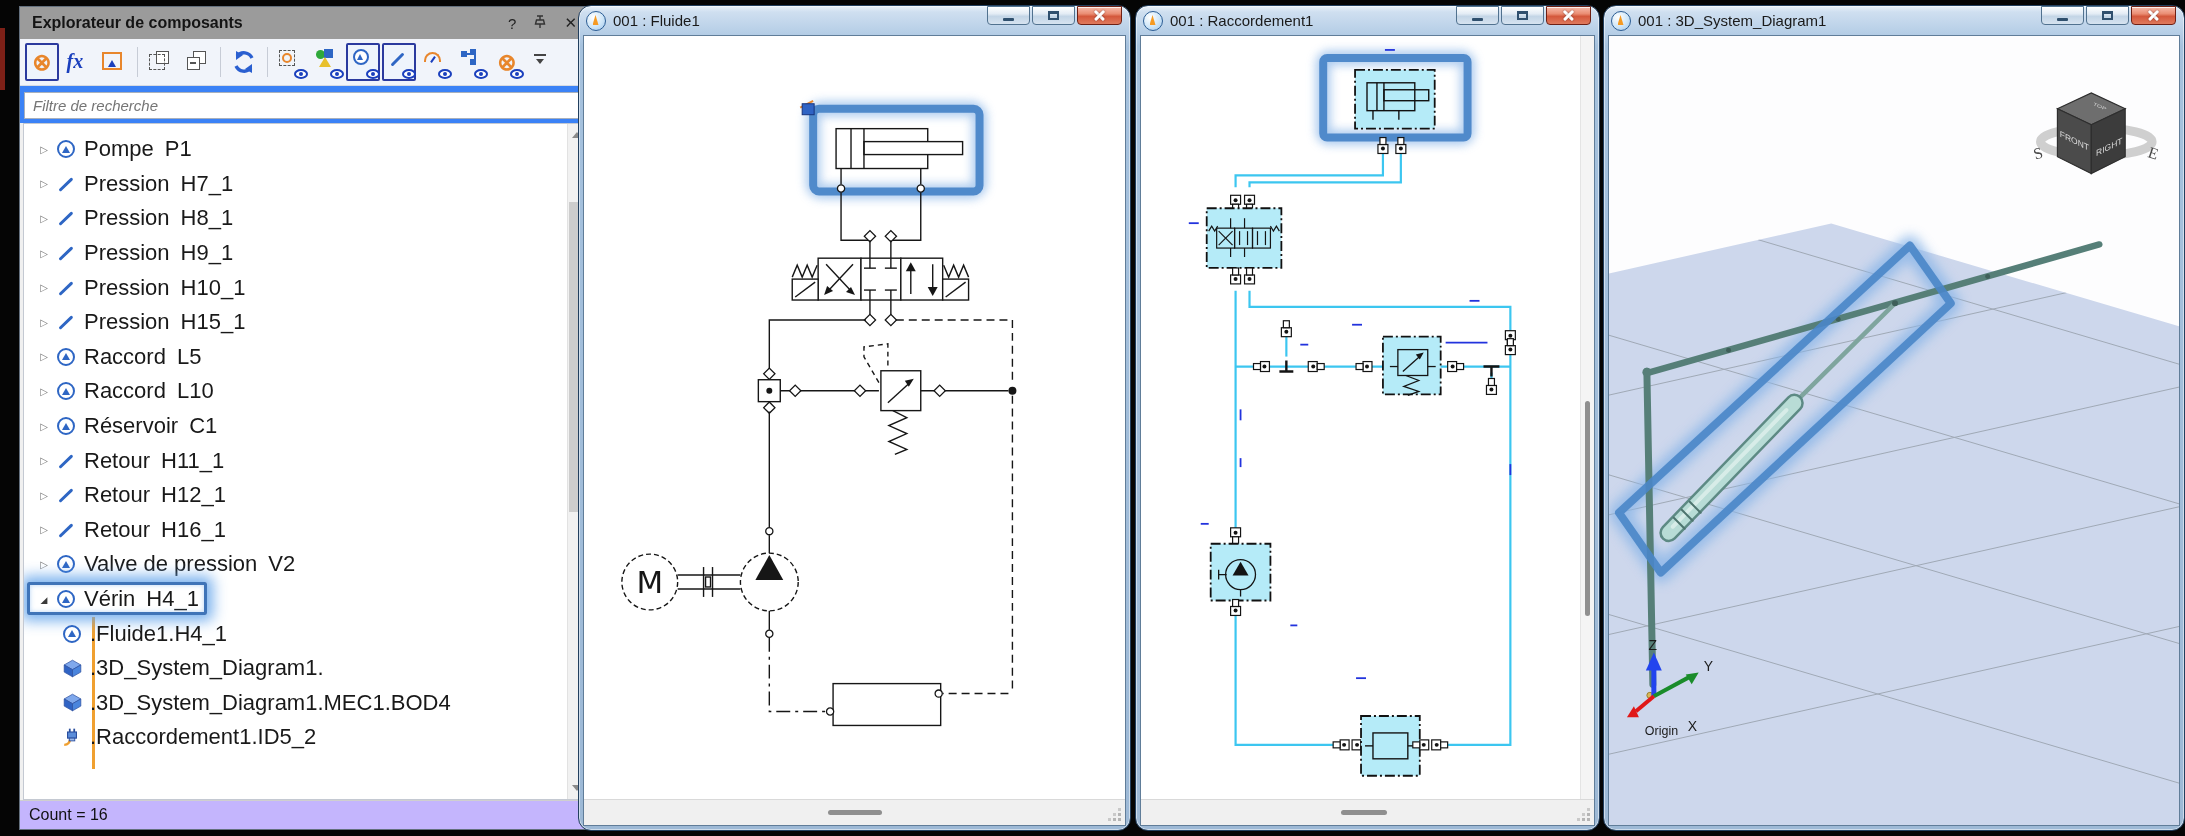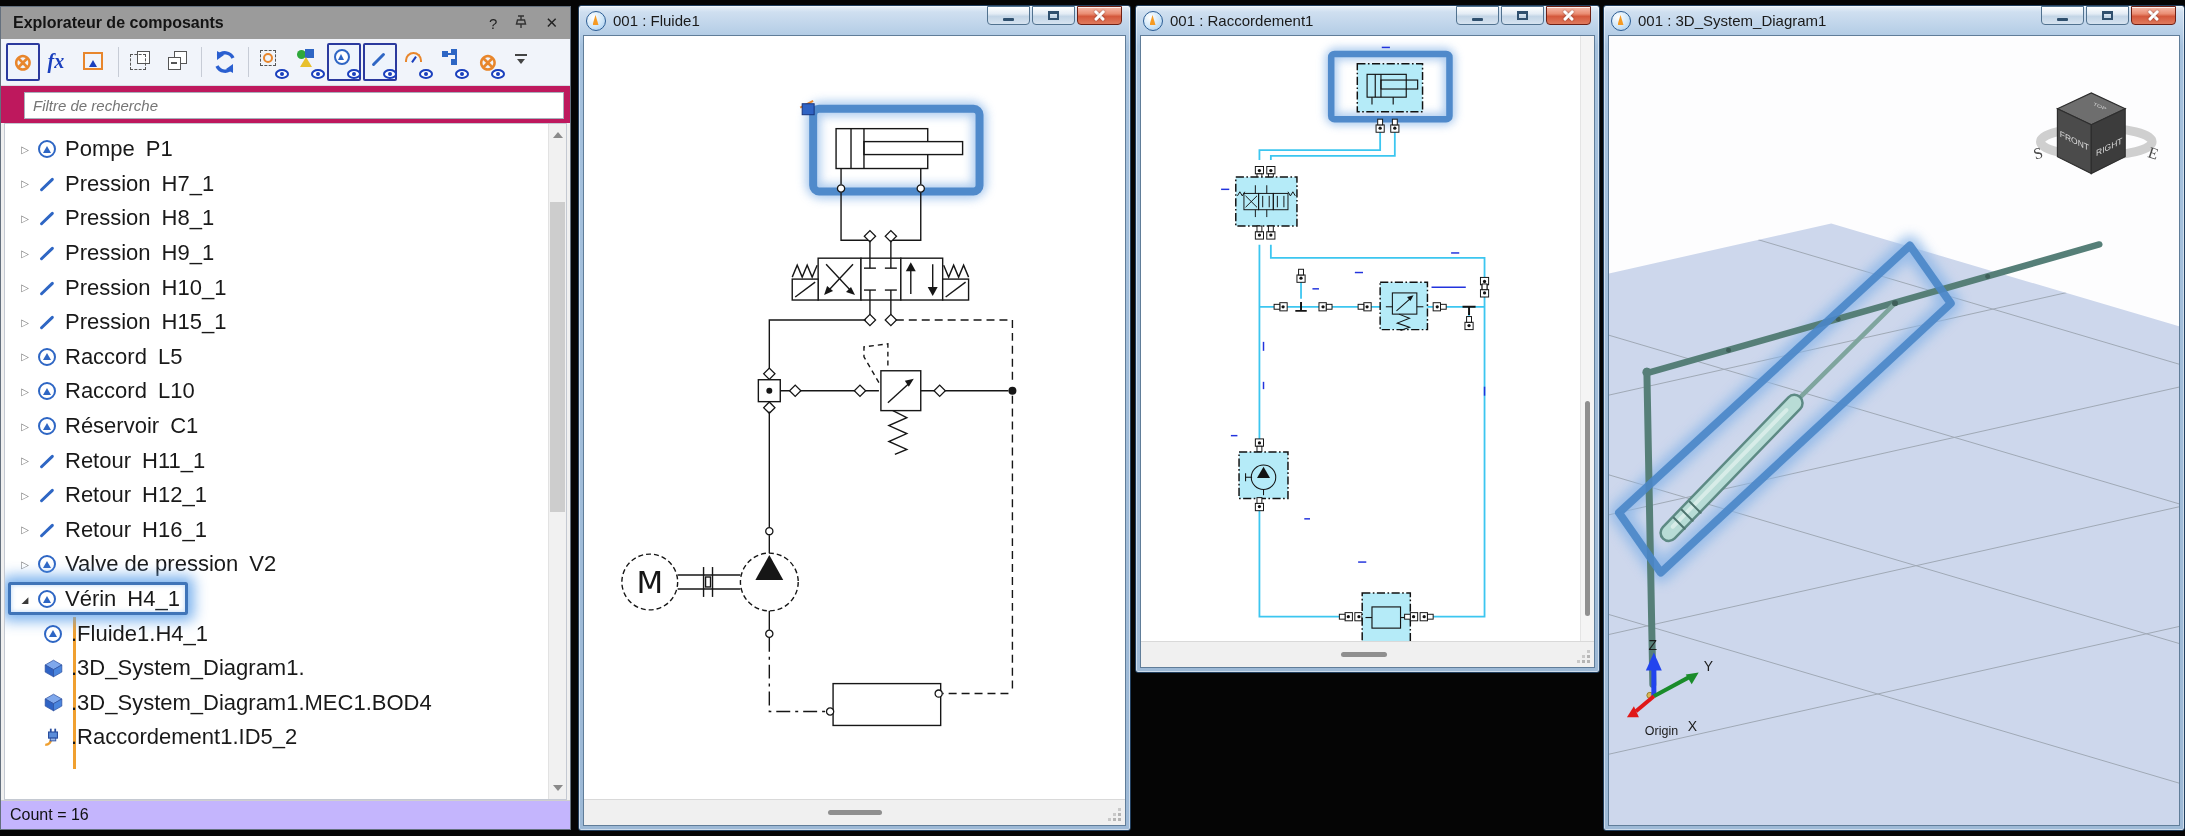--- a/index.html
+++ b/index.html
@@ -1,19 +1,19 @@
 <!DOCTYPE html>
 <html><head>
 <meta charset="utf-8">
 <style>
   html,body{margin:0;padding:0;background:#050505;width:2185px;height:836px;overflow:hidden;
     font-family:"Liberation Sans",sans-serif;position:relative}
   
   .redstrip{position:absolute;left:0;top:28px;width:5px;height:62px;background:#7d2017}
-  .panel{position:absolute;left:0;top:6px;width:571px;height:824px;background:#f0f0f0;
+  .panel{position:absolute;left:19px;top:6px;width:571px;height:824px;background:#f0f0f0;
     border:1px solid #64707e;display:flex;flex-direction:column;box-sizing:border-box}
   .panel-title{height:32px;background:#9b9b9b;display:flex;align-items:center;padding:0 12px;
     font-size:16px;font-weight:bold;color:#141414;flex:none}
   .pt-btns{margin-left:auto;display:flex;gap:18px;align-items:center;color:#222;font-size:15px;font-weight:normal}
   .pt-btns span{cursor:default}
   .toolbar{height:46px;background:#f1f4fa;display:flex;align-items:center;padding:0 5px;gap:2px;
     border-bottom:1px solid #d7dbe2;flex:none}
   .tb-btn{width:34px;height:38px;display:flex;align-items:center;justify-content:center;position:relative;
     border:2px solid transparent;border-radius:2px;box-sizing:border-box}
   .tb-btn.sel{border-color:#2b3a9e;background:#eef4fc}
@@ -45,21 +45,21 @@
   .shape-b{position:absolute;left:10px;top:0;width:9px;height:9px;background:#2e66c4}
   .shape-y{position:absolute;left:5px;top:8px;width:0;height:0;border-left:6px solid transparent;
     border-right:6px solid transparent;border-bottom:10px solid #e8c02c}
   .nodes::before{content:"";position:absolute;left:3px;top:2px;width:6px;height:6px;background:#2e66c4;
     box-shadow:9px -2px #2e66c4,9px 8px #2e66c4}
   .nodes::after{content:"";position:absolute;left:8px;top:4px;width:8px;height:8px;
     border-top:2px solid #2e66c4;border-right:2px solid #2e66c4}
   .chev{position:absolute;left:6px;top:9px;width:12px;border-top:2px solid #444}
   .chev::after{content:"";position:absolute;left:2px;top:3px;border-left:4px solid transparent;
     border-right:4px solid transparent;border-top:5px solid #444}
-  .filter-wrap{padding:6px 6px 4px 23px;background:#be185d;flex:none}
+  .filter-wrap{padding:6px 6px 4px 4px;background:#3b82f6;flex:none}
   .filter-input{width:100%;height:27px;box-sizing:border-box;border:1px solid #a8b0bc;font-style:italic;
     color:#8a8a8a;font-size:15px;padding:0 8px;background:#fff;font-family:inherit;outline:none}
   .tree{flex:1;background:#fff;border:1px solid #c4c9d2;margin:0 3px;position:relative;overflow:hidden;padding-top:8px}
   .trow{height:34.6px;display:flex;align-items:center;position:relative;font-size:22px;color:#191919}
   .exp{width:16px;margin-left:12px;flex:none;text-align:center;font-size:10px;color:#7a7a7a}
   .exp-c::before{content:"▷"}
   .exp-e::before{content:"◢";color:#3a3a3a;font-size:9px}
   .ticon{width:22px;height:20px;flex:none;margin:0 7px 0 3px;position:relative;display:flex;
     align-items:center;justify-content:center}
   .trow.child{padding-left:34px}
@@ -78,21 +78,21 @@
   .connector{position:absolute;left:68px;width:2.5px;background:#f0a030;z-index:0}
   .ticon svg{position:relative;z-index:1}
   .tscroll{position:absolute;right:0;top:0;bottom:0;width:17px;background:#f1f1f1;border-left:1px solid #e2e2e2}
   .tarrow{position:absolute;left:4px;width:0;height:0;border-left:5px solid transparent;border-right:5px solid transparent}
   .tarrow.up{top:8px;border-bottom:6px solid #8a8a8a}
   .tarrow.down{bottom:8px;border-top:6px solid #8a8a8a}
   .tthumb{position:absolute;left:1px;width:15px;top:78px;height:310px;background:#cdcdcd}
   .statusbar{height:28px;border-top:1px solid #cfcfcf;background:#c4b5fd;display:flex;align-items:center;
     padding:0 9px;font-size:16px;color:#111;flex:none}
   
-  .window{position:absolute;border:1px solid #223f5e;border-radius:3px;box-sizing:border-box;
+  .window{position:absolute;border:1px solid #223f5e;border-radius:13px;box-sizing:border-box;
     background:linear-gradient(180deg,#eaf2fa 0,#cfdff0 6px,#b7cfe7 26px,#a6c2de 40px,#9db9d6 100%);
     box-shadow:inset 0 0 0 1px rgba(255,255,255,.5)}
   .titlebar{height:29px;display:flex;align-items:center;padding:0 7px;gap:7px}
   .app-ico{width:20px;height:20px;border-radius:50%;border:1.5px solid #2c5d94;box-sizing:border-box;
     background:radial-gradient(circle at 35% 30%, #ffffff 0%, #cfe6f8 55%, #9cc4ea 100%);position:relative;flex:none}
   .app-ico::after{content:"";position:absolute;left:5.5px;top:3.5px;width:6px;height:10px;background:#f59a23;
     clip-path:polygon(50% 0,100% 100%,0 100%)}
   .title-text{font-size:15px;color:#1a1a1a;white-space:nowrap}
   .capbtns{position:absolute;top:0;right:8px;display:flex;gap:2px}
   .cb{width:43px;height:19px;border:1px solid #51728f;border-radius:0 0 4px 4px;display:flex;align-items:center;
@@ -527,21 +527,21 @@
       </g>
       <text x="66" y="559" font-size="31" text-anchor="middle" fill="#161616" font-family="DejaVu Sans, sans-serif">M</text>
     </svg>
     <div class="hscroll">
         <div class="hthumb"></div>
         <div class="grip"></div>
       </div>
   </div>
 </div>
 
-<div class="window" style="left:1135px;top:5px;width:465px;height:668px">
+<div class="window" style="left:1135px;top:5px;width:465px;height:826px">
   <div class="titlebar">
     <span class="app-ico"></span>
     <span class="title-text">001 : Raccordement1</span>
   </div>
   <div class="capbtns">
     <div class="cb">
         <span class="gl-min"></span>
       </div>
     <div class="cb">
         <span class="gl-max"></span>

